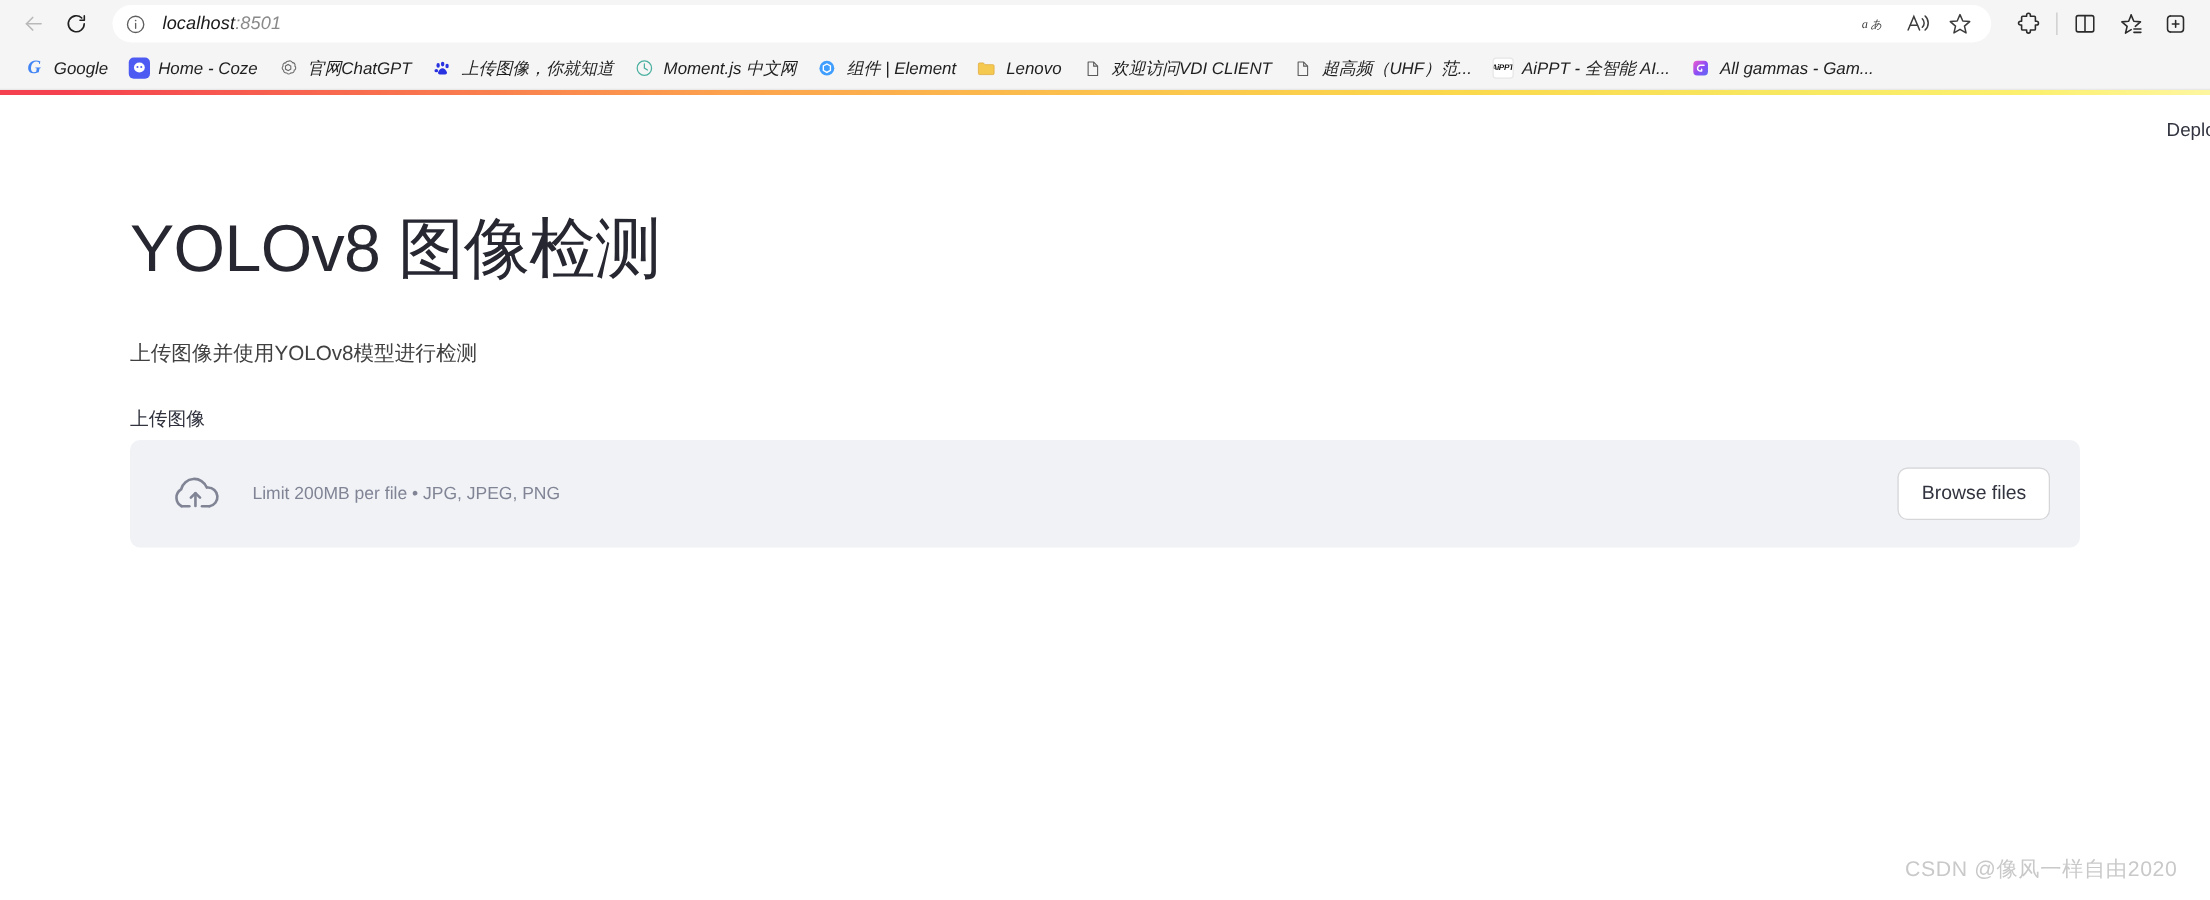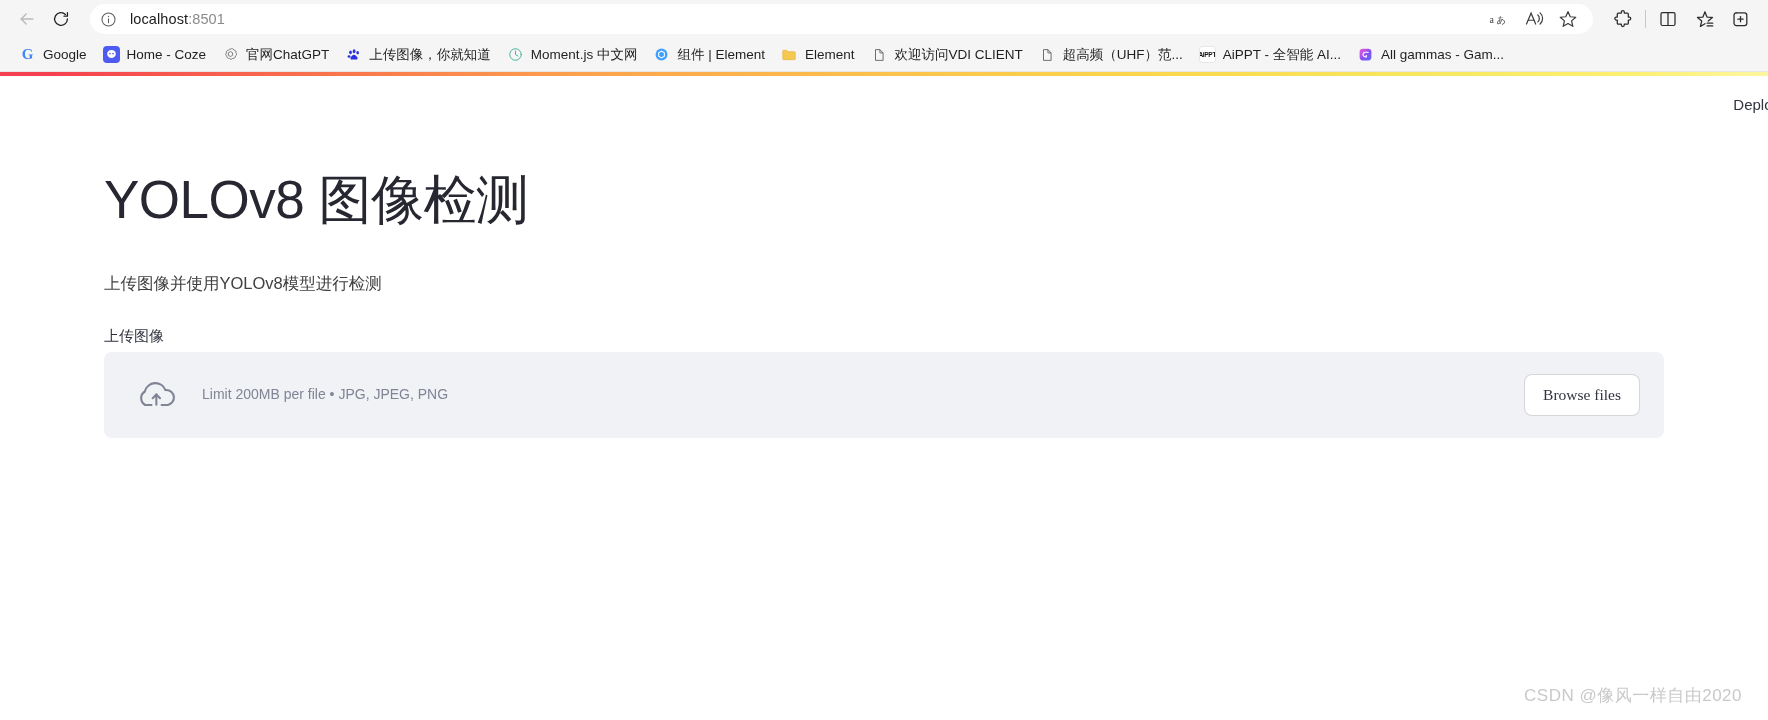--- a/index.html
+++ b/index.html
@@ -9,20 +9,21 @@
     overflow: hidden;
     font-family: "Liberation Sans", sans-serif;
     background: #ffffff;
   }
 
   
   .browser-chrome {
     width: 1768px;
     background: #f5f5f5;
     border-bottom: 1px solid #e8e8e8;
+    font-style: italic;
   }
   .toolbar-row {
     height: 38px;
     display: flex;
     align-items: center;
     padding: 0 10px;
   }
   .nav-btn {
     width: 34px; height: 30px;
     display: flex; align-items: center; justify-content: center;
@@ -232,21 +233,21 @@
     flex: 0 0 auto;
     background: #ffffff;
     border: 1px solid rgba(49,51,63,0.2);
     border-radius: 8px;
     color: #31333f;
     font-size: 15.5px;
     padding: 9px 18px;
     line-height: 1.4;
     margin-left: 20px;
     white-space: nowrap;
-    font-family: Liberation Serif, serif;
+    font-family: Liberation Sans, sans-serif;
   }
 
   .watermark {
     position: absolute;
     right: 26px;
     bottom: 14px;
     font-size: 17px;
     color: #c9c9c9;
     letter-spacing: 0.5px;
     white-space: nowrap;
@@ -399,21 +400,21 @@
       </span>
       <span class="bm-label">组件 | Element</span>
     </div>
 
     <div class="bm">
       <span class="bm-ico fav-folder">
         <svg width="16" height="16" viewBox="0 0 24 24" fill="#f5c94f" stroke="#e0a93c" stroke-width="0.9">
           <path d="M2.6 6.4a1.4 1.4 0 0 1 1.4-1.4h4.6l1.8 2.1h9.6a1.4 1.4 0 0 1 1.4 1.4v9.1a1.4 1.4 0 0 1-1.4 1.4H4a1.4 1.4 0 0 1-1.4-1.4z"></path>
         </svg>
       </span>
-      <span class="bm-label">Element</span>
+      <span class="bm-label">Lenovo</span>
     </div>
 
     <div class="bm">
       <span class="bm-ico fav-doc">
         <svg width="14" height="14" viewBox="0 0 24 24" fill="none" stroke="#5a5a5a" stroke-width="1.5" stroke-linejoin="round">
           <path d="M6 2.8h7.6L19 8.4v12.8H6z"></path>
           <polyline points="13.6,2.8 13.6,8.4 19,8.4"></polyline>
         </svg>
       </span>
       <span class="bm-label">欢迎访问VDI CLIENT</span>

